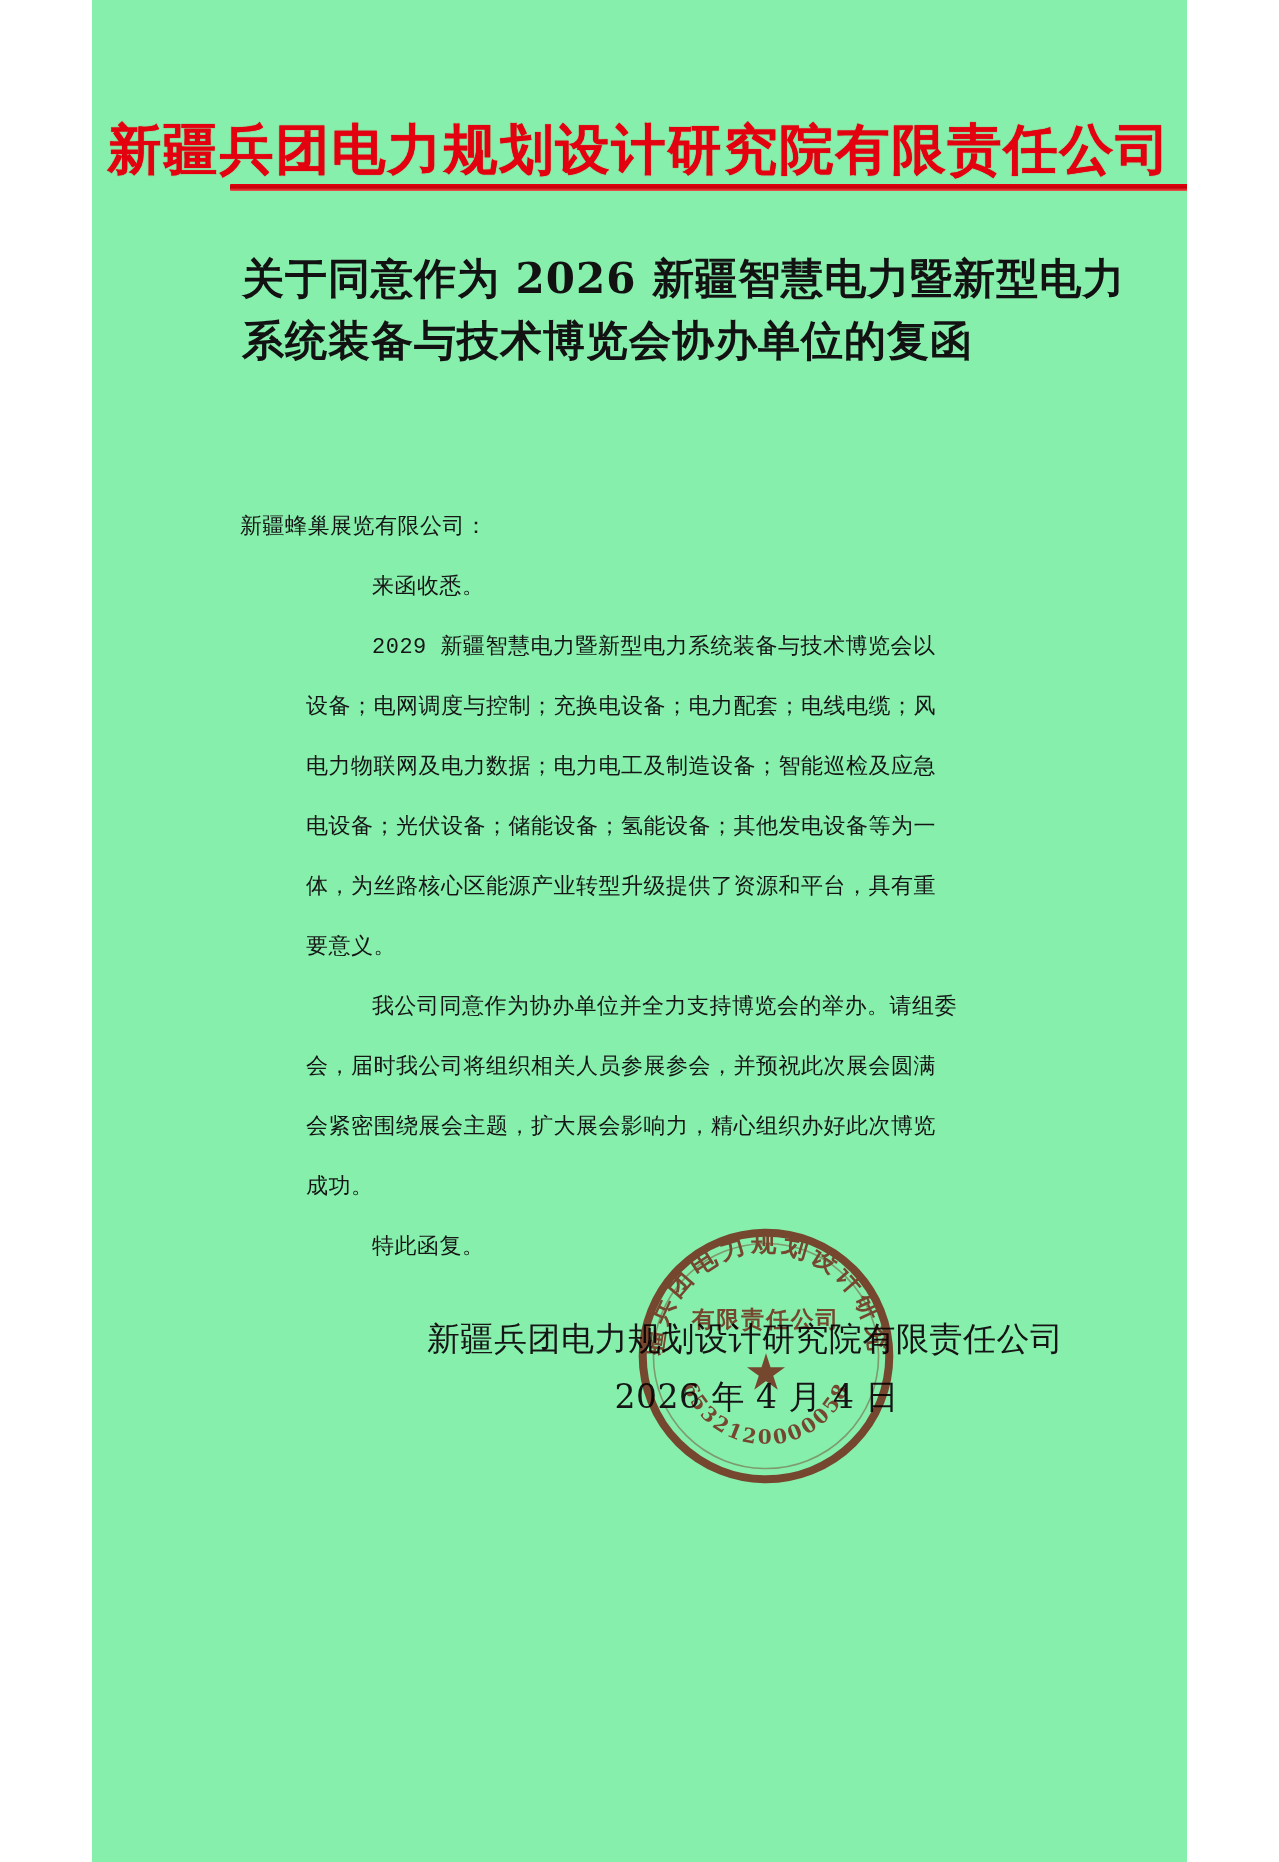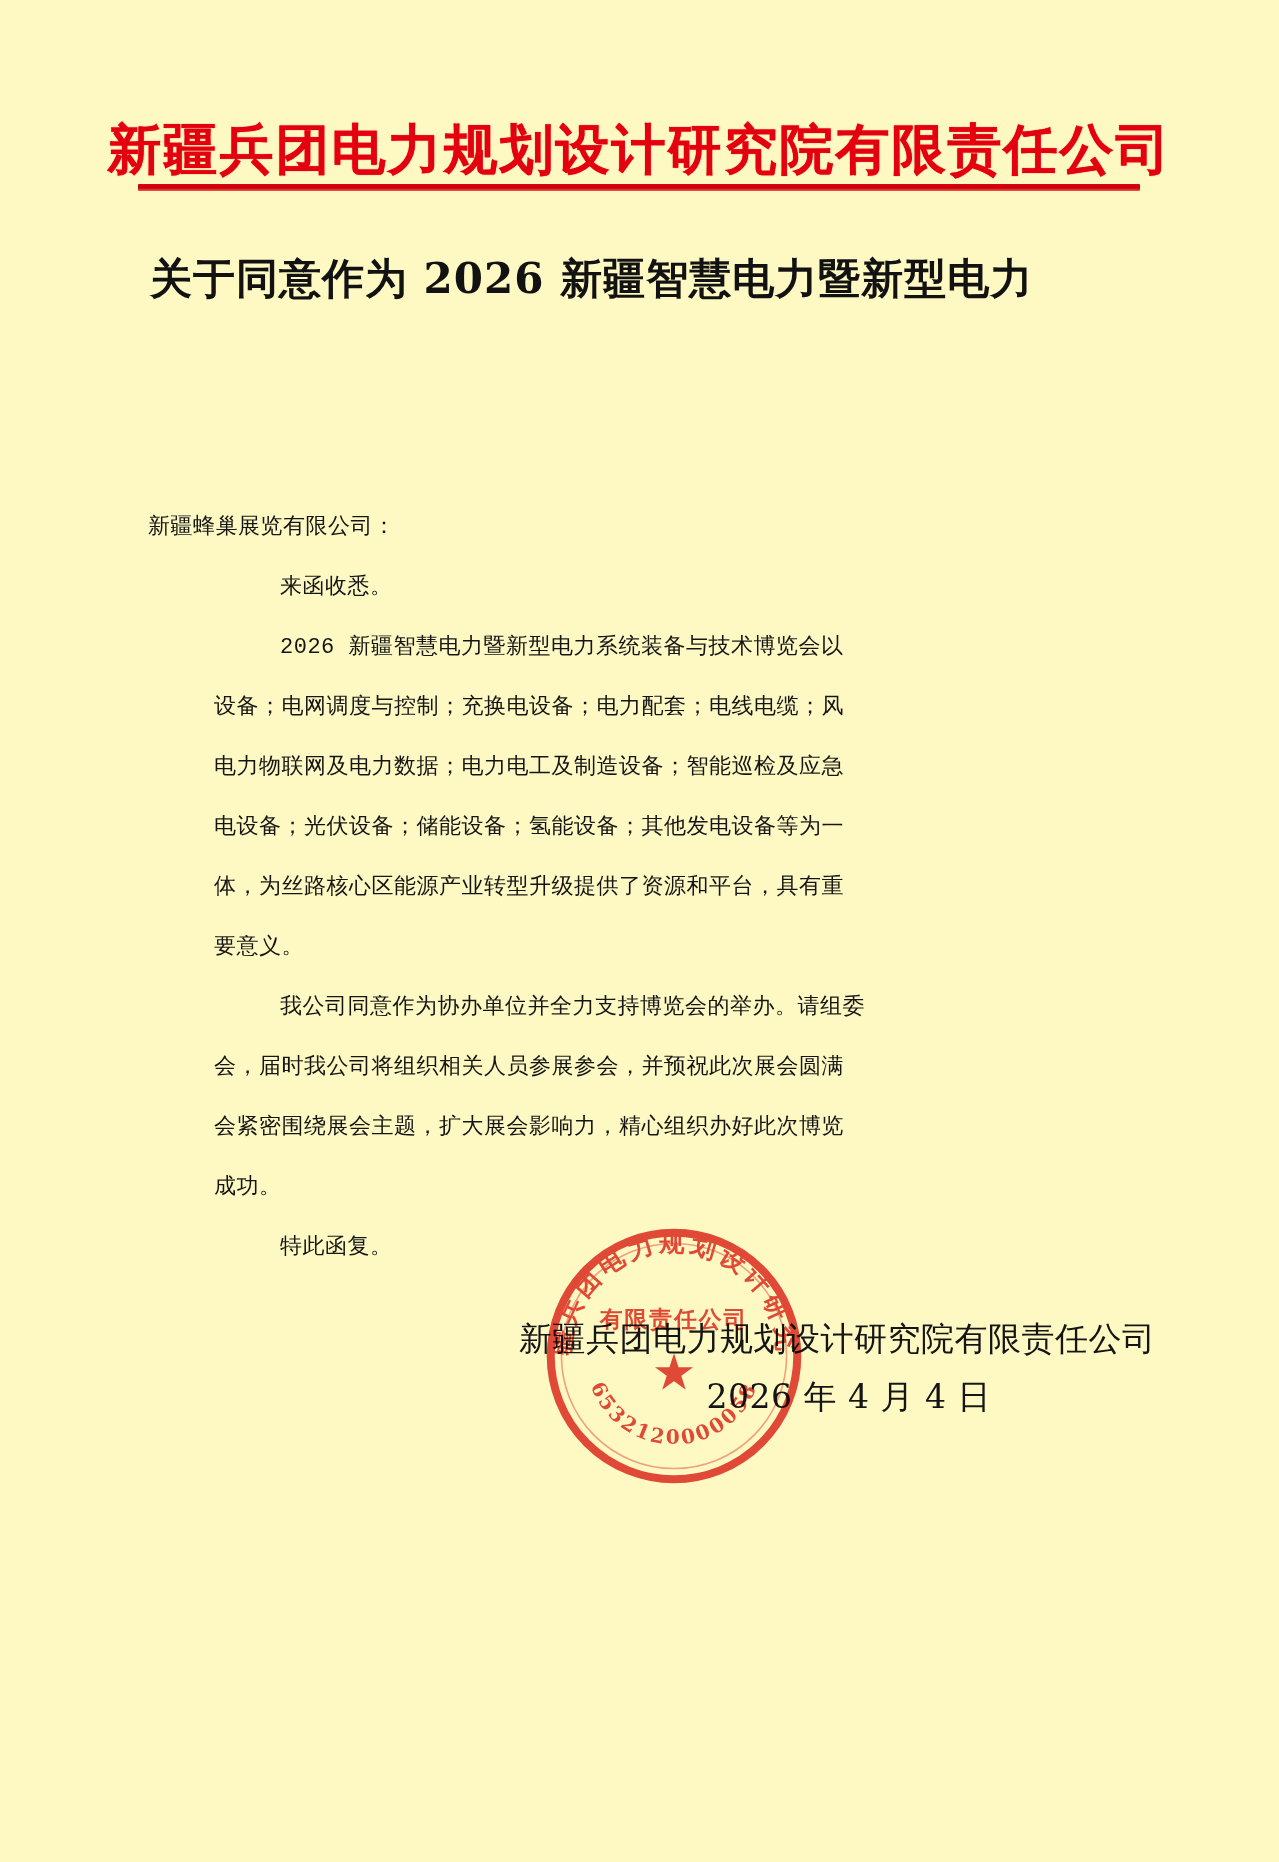--- a/index.html
+++ b/index.html
@@ -6,24 +6,24 @@
   html, body {
     margin: 0;
     padding: 0;
     background: #ffffff;
   }
   body {
     font-family: "DejaVu Serif", "Liberation Serif", serif;
   }
   .page {
     position: relative;
-    width: 1279px;
+    width: 1095px;
     height: 1862px;
     margin: 0 auto;
-    background: #fef9c3;
+    background: #86efac;
     overflow: hidden;
   }
 
   
   .letterhead {
     position: absolute;
     left: 0;
     top: 118px;
     width: 100%;
     text-align: center;
@@ -136,32 +136,33 @@
 
 <div class="page">
 
   <div class="letterhead">
     <div class="letterhead-title">新疆兵团电力规划设计研究院有限责任公司</div>
   </div>
   <div class="letterhead-rule"></div>
 
   <div class="doc-title">
     <span class="tl">关于同意作为 2026 新疆智慧电力暨新型电力</span>
+    <span class="tl">系统装备与技术博览会协办单位的复函</span>
   </div>
 
   <div class="body-block">
 
     <div class="salutation">新疆蜂巢展览有限公司：</div>
 
     <div class="para">
       <span class="para-line indent">来函收悉。</span>
     </div>
 
     <div class="para">
-      <span class="para-line indent">2026 新疆智慧电力暨新型电力系统装备与技术博览会以</span>
+      <span class="para-line indent">2029 新疆智慧电力暨新型电力系统装备与技术博览会以</span>
       <span class="para-line">设备；电网调度与控制；充换电设备；电力配套；电线电缆；风</span>
       <span class="para-line">电力物联网及电力数据；电力电工及制造设备；智能巡检及应急</span>
       <span class="para-line">电设备；光伏设备；储能设备；氢能设备；其他发电设备等为一</span>
       <span class="para-line">体，为丝路核心区能源产业转型升级提供了资源和平台，具有重</span>
       <span class="para-line">要意义。</span>
     </div>
 
     <div class="para">
       <span class="para-line indent">我公司同意作为协办单位并全力支持博览会的举办。请组委</span>
       <span class="para-line">会，届时我公司将组织相关人员参展参会，并预祝此次展会圆满</span>

